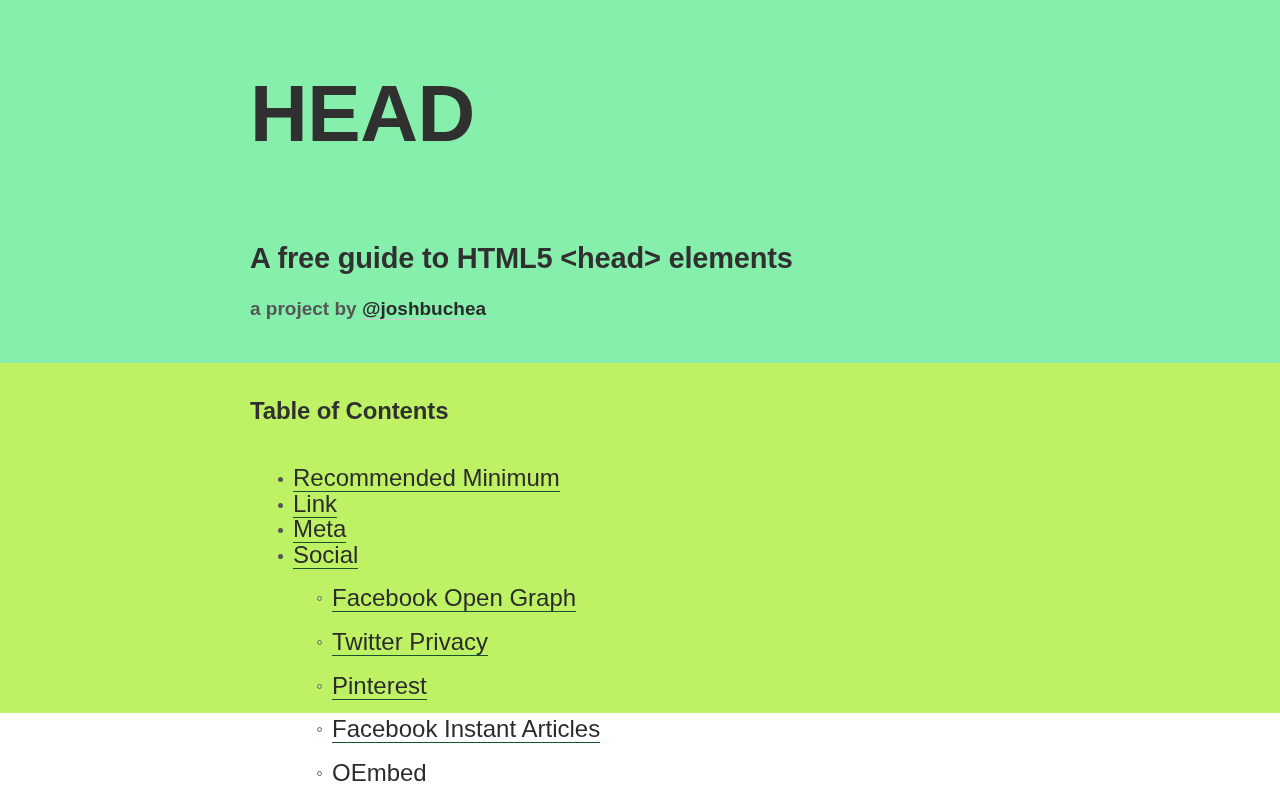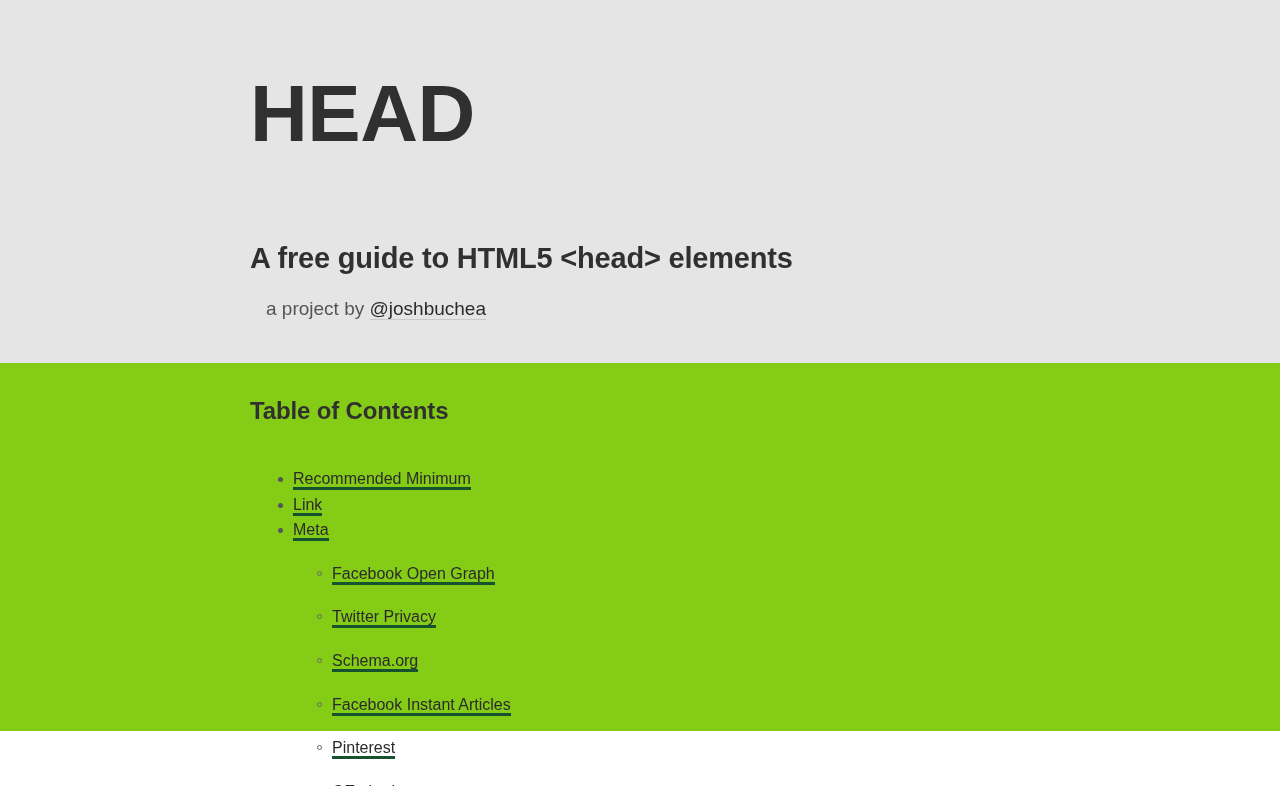--- a/index.html
+++ b/index.html
@@ -13,21 +13,21 @@
     height: 786px;
     overflow: hidden;
     background: #ffffff;
     font-family: "Liberation Sans", "DejaVu Sans", sans-serif;
     -webkit-font-smoothing: antialiased;
     color: #333333;
   }
 
   
   .page-header {
-    background-color: #e5e5e5;
+    background-color: #86efac;
     width: 100%;
     height: 363px;
     padding: 0;
     margin: 0;
     position: relative;
   }
   .project-title {
     margin: 0;
     padding: 0;
     position: absolute;
@@ -49,36 +49,36 @@
     font-size: 29px;
     line-height: 1.2;
     font-weight: bold;
     color: #303030;
     letter-spacing: -0.2px;
   }
   .project-byline {
     margin: 0;
     padding: 0;
     position: absolute;
-    left: 266px;
+    left: 250px;
     top: 297px;
     font-size: 19px;
     line-height: 1.3;
-    font-weight: normal;
+    font-weight: bold;
     color: #555555;
   }
   .project-byline .byline-link {
     color: #2b2b2b;
     text-decoration: none;
     border-bottom: 1px solid #c9c9c9;
   }
 
   
   .main-content {
-    background: #84cc16;
+    background: #bef264;
     width: 100%;
     padding-left: 250px;
     padding-right: 40px;
     padding-top: 0;
     position: relative;
   }
   .section-heading {
     margin: 0;
     padding: 0;
     position: relative;
@@ -110,22 +110,22 @@
     left: 28px;
     top: 11px;
     width: 5px;
     height: 5px;
     border-radius: 50%;
     background: #555555;
   }
   .toc-link {
     color: #2b2b2b;
     text-decoration: none;
-    border-bottom: 3px solid #14532d;
-    font-size: 16px;
+    border-bottom: 1px solid #14532d;
+    font-size: 24px;
     line-height: 1;
   }
 
   .toc-sublist {
     list-style: none;
     margin: 0;
     padding: 0;
   }
   .toc-sublist > li.toc-subitem {
     position: relative;
@@ -172,41 +172,41 @@
       <span class="bullet-disc"></span>
       <a class="toc-link" href="#">Link</a>
     </li>
 
     <li class="toc-item">
       <span class="bullet-disc"></span>
       <a class="toc-link" href="#">Meta</a>
     </li>
 
 
+    <li class="toc-item">
+      <span class="bullet-disc"></span>
+      <a class="toc-link" href="#">Social</a>
+    </li>
   </ul>
 
   <ul class="toc-sublist" style="position:relative; top:73px;">
     <li class="toc-subitem">
       <span class="bullet-circle"></span>
       <a class="toc-link" href="#">Facebook Open Graph</a>
     </li>
     <li class="toc-subitem">
       <span class="bullet-circle"></span>
       <a class="toc-link" href="#">Twitter Privacy</a>
     </li>
     <li class="toc-subitem">
       <span class="bullet-circle"></span>
-      <a class="toc-link" href="#">Schema.org</a>
+      <a class="toc-link" href="#">Pinterest</a>
     </li>
     <li class="toc-subitem">
       <span class="bullet-circle"></span>
       <a class="toc-link" href="#">Facebook Instant Articles</a>
-    </li>
-    <li class="toc-subitem">
-      <span class="bullet-circle"></span>
-      <a class="toc-link" href="#">Pinterest</a>
     </li>
     <li class="toc-subitem">
       <span class="bullet-circle"></span>
       <a class="toc-link" href="#">OEmbed</a>
     </li>
   </ul>
 </main>
 
 </body></html>

